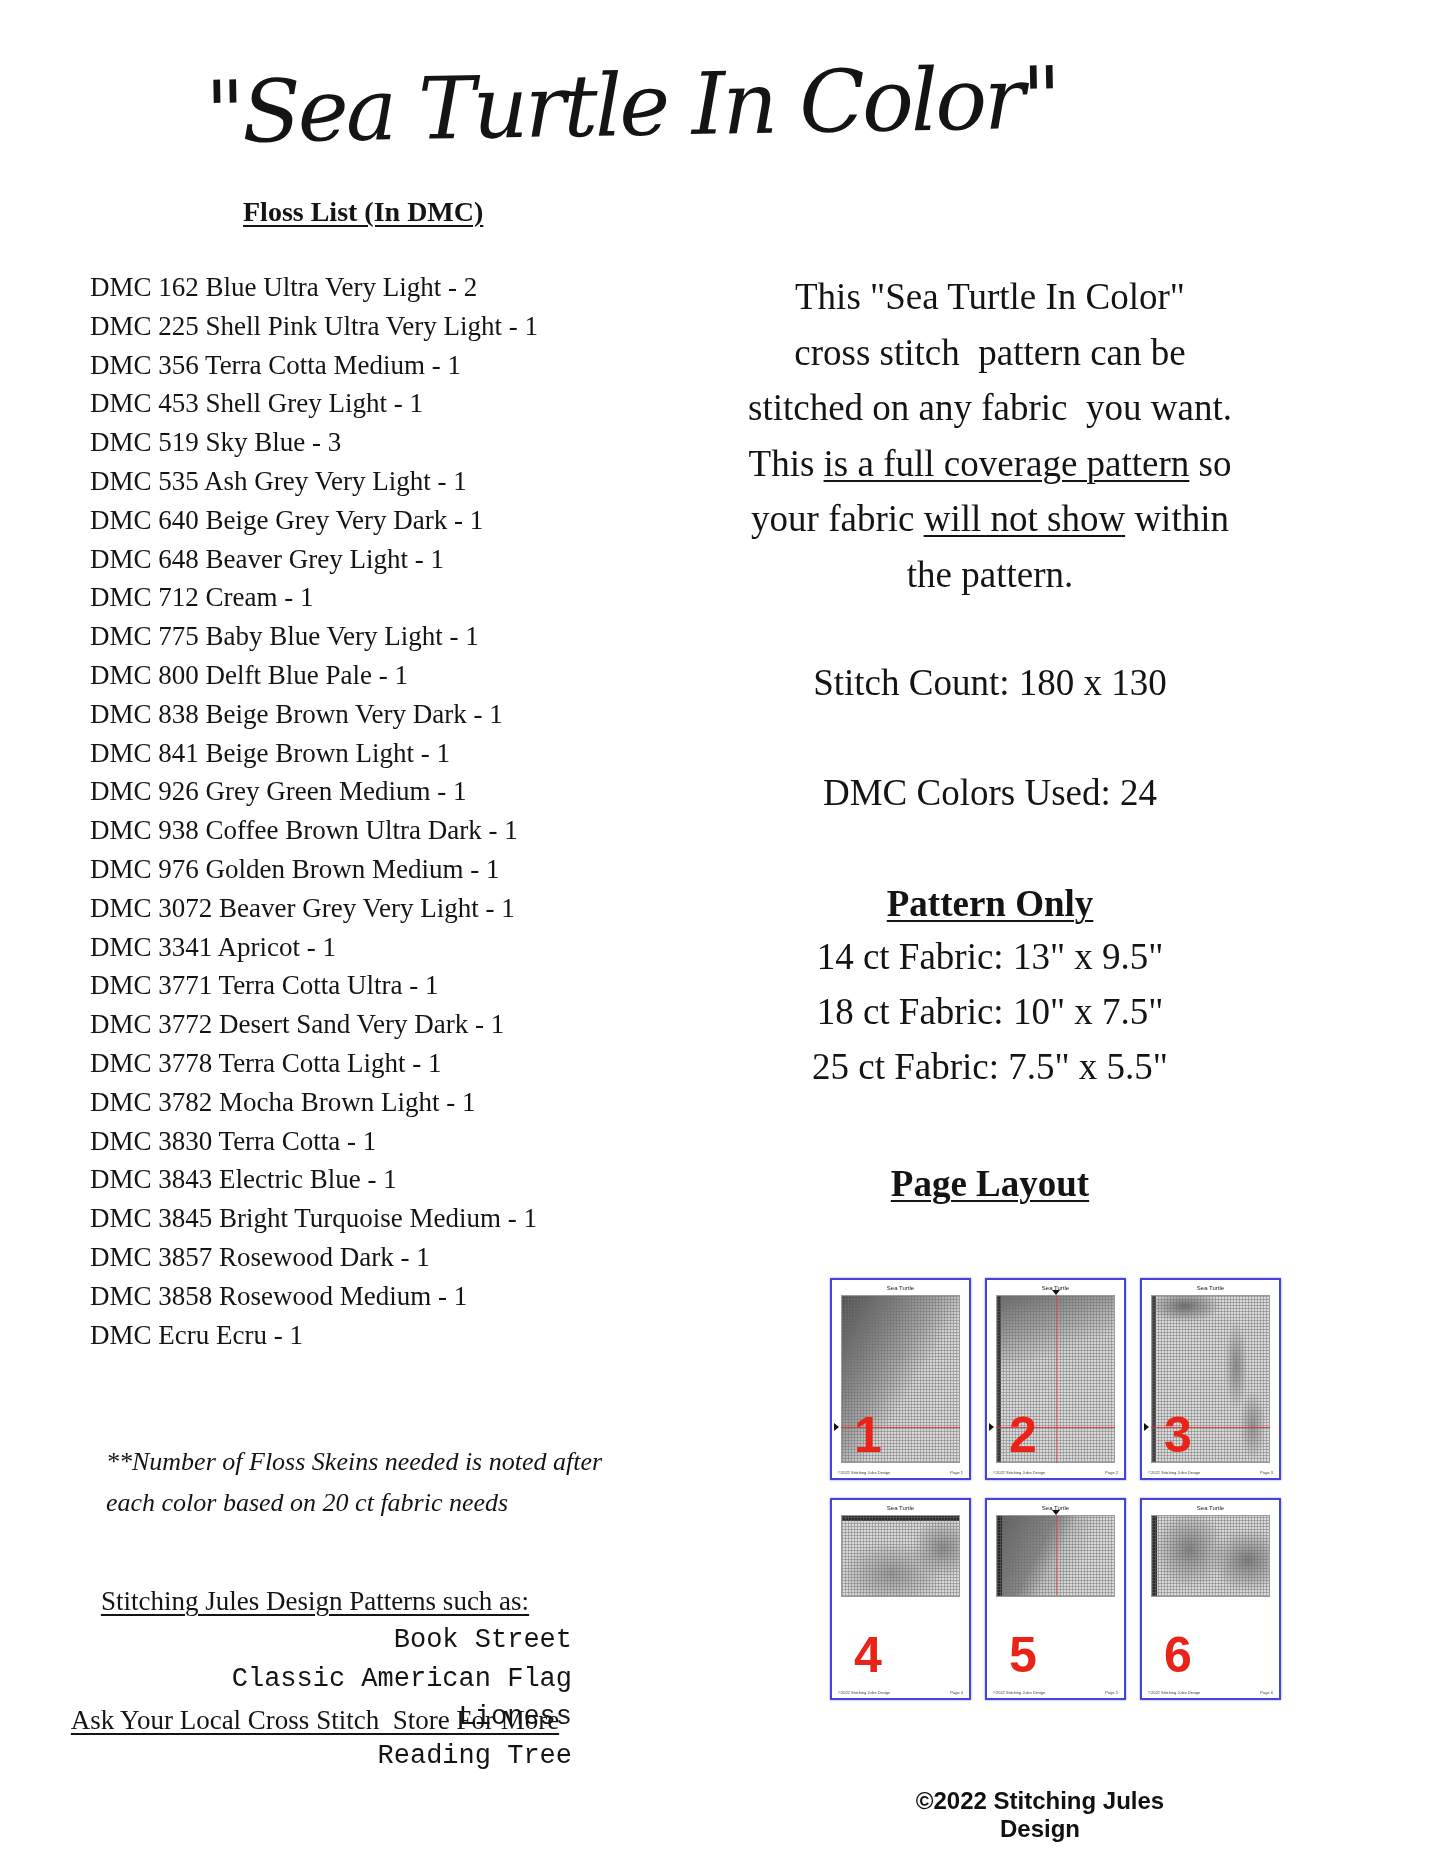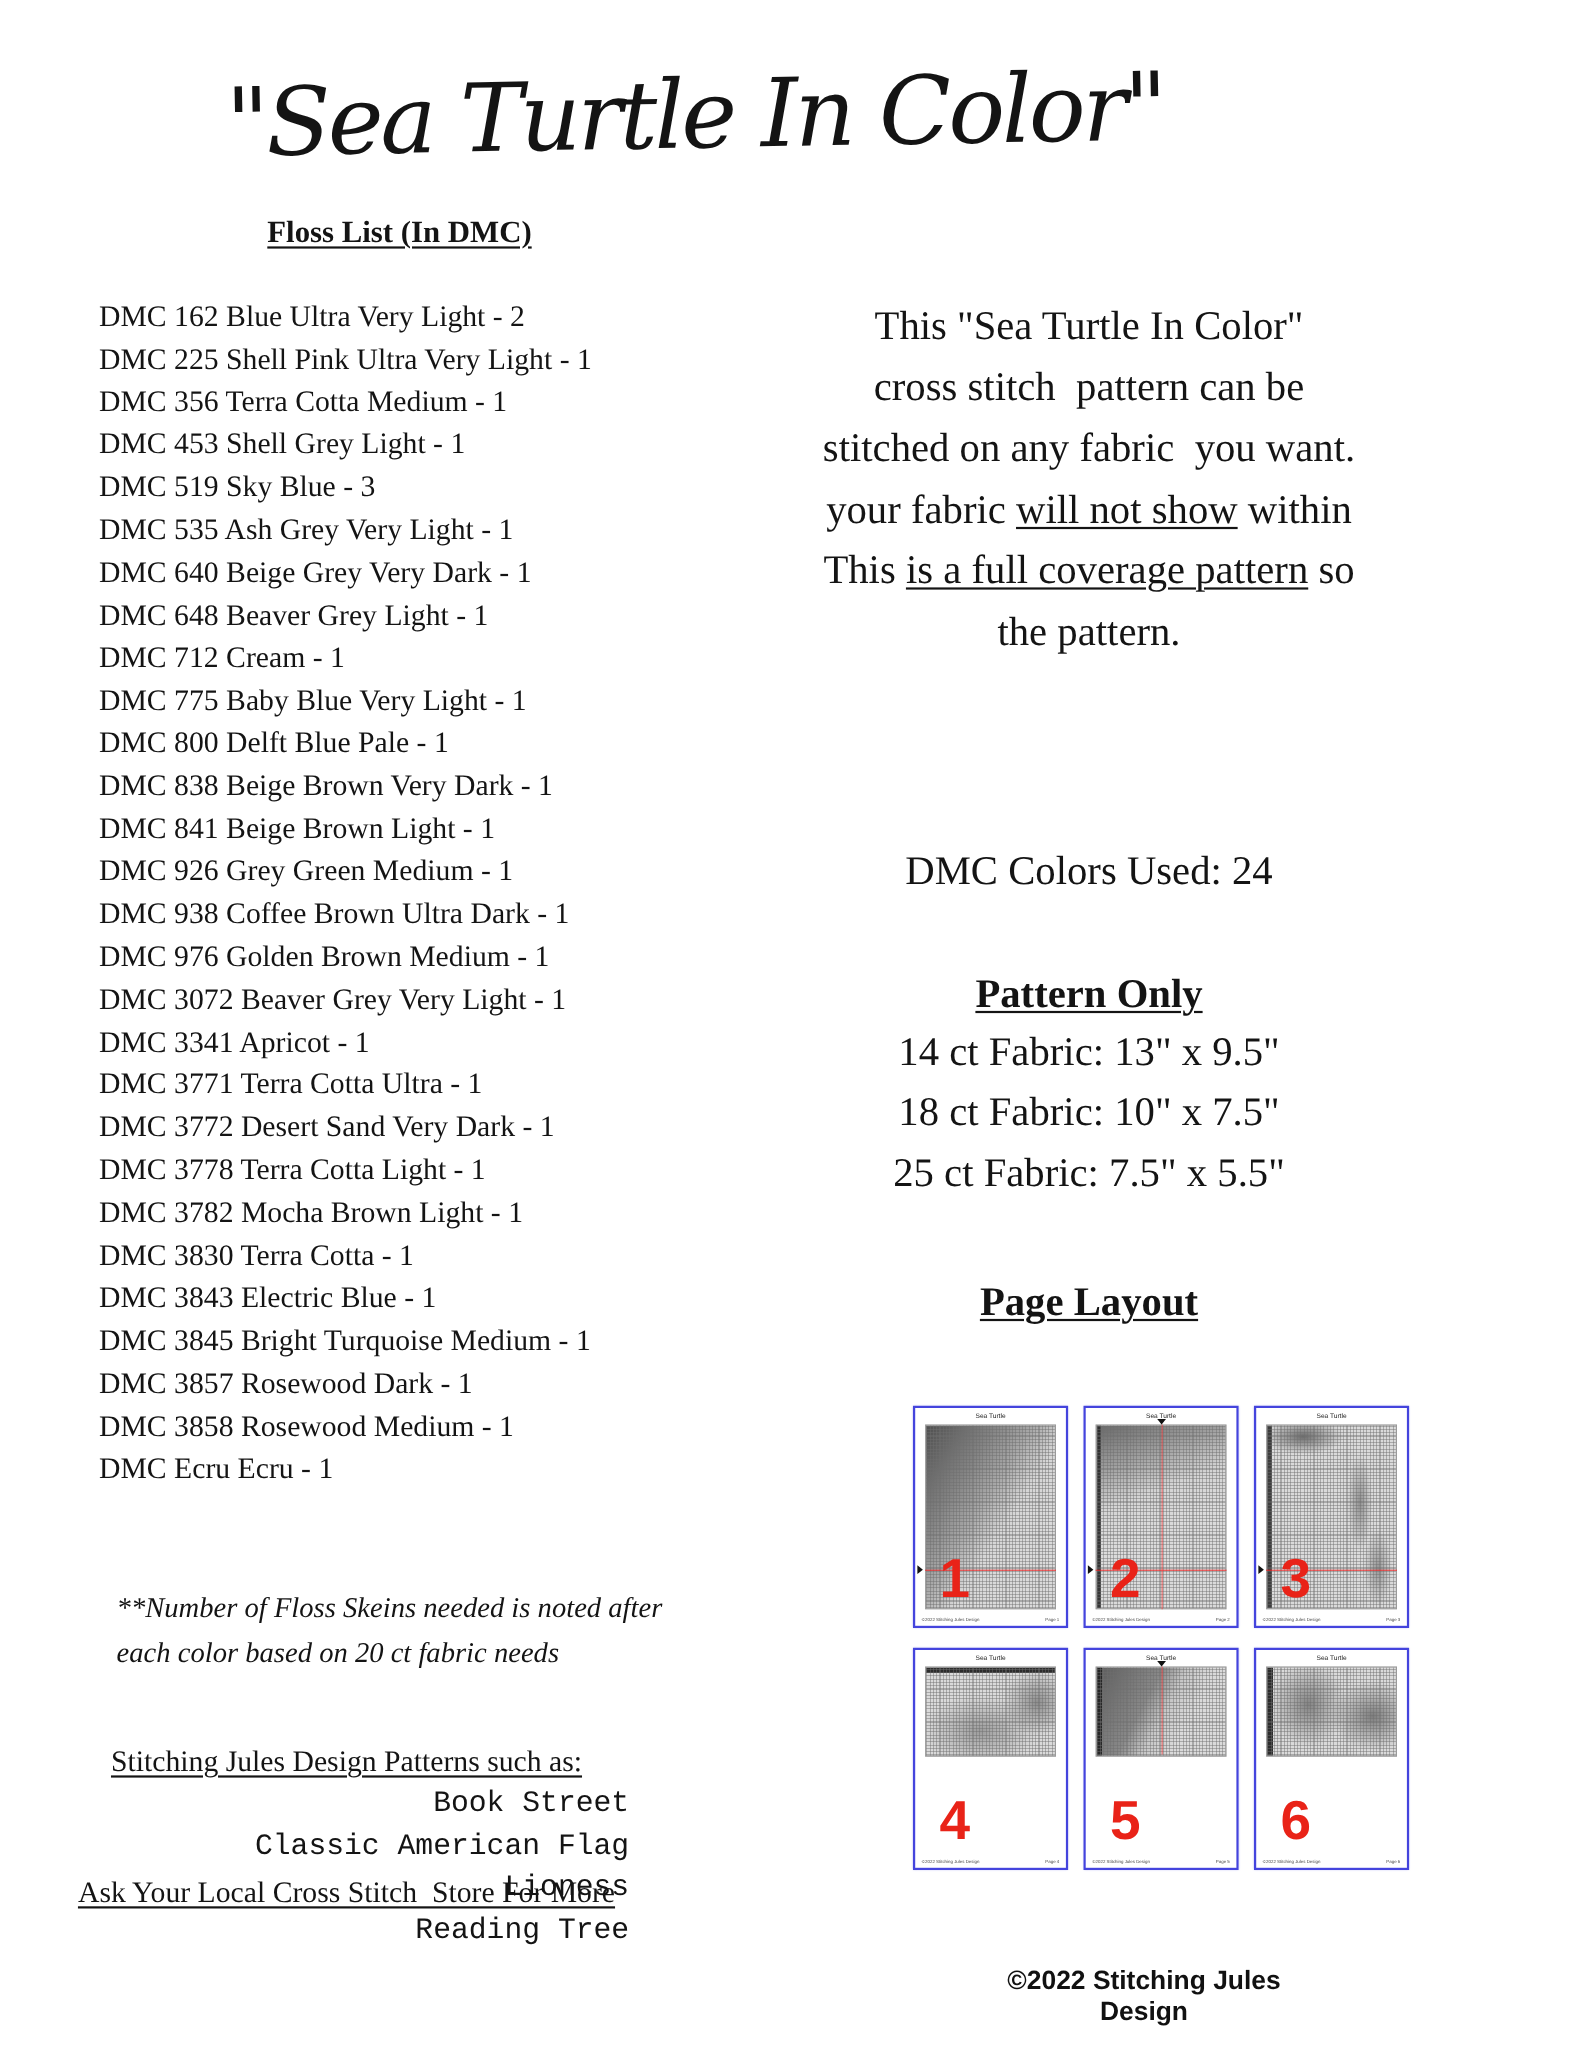--- a/index.html
+++ b/index.html
@@ -136,25 +136,26 @@
       <div>Book Street</div>
       <div>Classic American Flag</div>
       <div>Lioness</div>
       <div>Reading Tree</div>
     </div>
 
   <div class="rcol intro">
     <div>This "Sea Turtle In Color"</div>
     <div>cross stitch  pattern can be</div>
     <div>stitched on any fabric  you want.</div>
+    <div><span>This </span><span class="ul">is a full coverage pattern</span><span> so</span></div>
     <div><span>your fabric </span><span class="ul">will not show</span><span> within</span></div>
-    <div><span>This </span><span class="ul">is a full coverage pattern</span><span> so</span></div>
     <div>the pattern.</div>
   </div>
 
+  <div class="rcol stat-stitch">Stitch Count: 180 x 130</div>
   <div class="rcol stat-colors">DMC Colors Used: 24</div>
 
   <div class="rcol subhead pattern-only">
     <span class="ul">Pattern Only</span>
   </div>
 
   <div class="rcol sizes"><div>14 ct Fabric: 13" x 9.5"</div><div>18 ct Fabric: 10" x 7.5"</div><div>25 ct Fabric: 7.5" x 5.5"</div></div>
 
   <div class="rcol subhead page-layout">
     <span class="ul">Page Layout</span>

